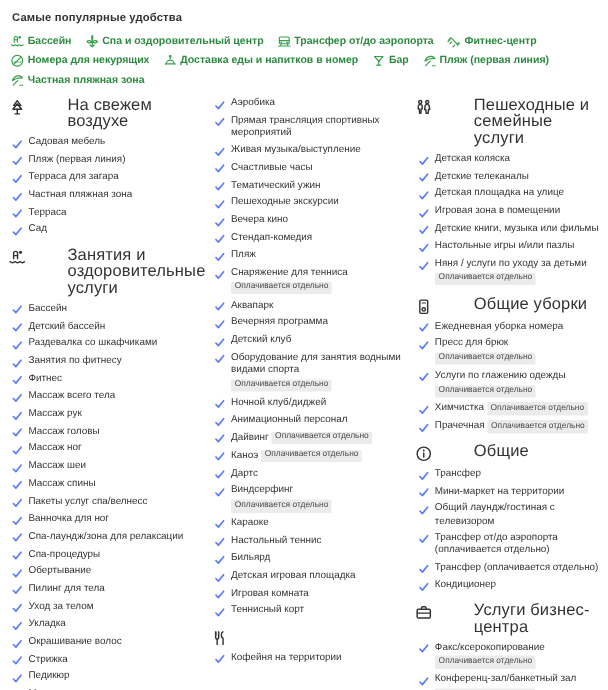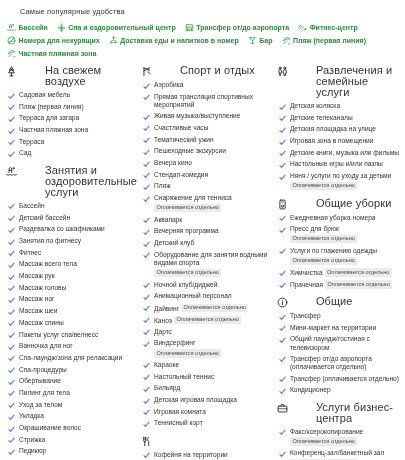--- a/index.html
+++ b/index.html
@@ -13,24 +13,24 @@
   #page {
     width: 405px; height: 460px;
     position: relative;
     padding: 6px 4px 0 6px;
     background: #fff;
   }
 
   
   .popular-title {
     font-size: 7.5px;
-    font-weight: normal;
+    font-weight: bold;
     color: #333333;
     letter-spacing: .1px;
-    margin: 1px 0 5px 14px;
+    margin: 1px 0 5px 2px;
   }
   .popular-list {
     display: flex;
     flex-wrap: wrap;
     align-items: flex-start;
     gap: 0px 9px;
     padding-left: 1px;
     margin-bottom: 5px;
   }
   .pop-item {
@@ -488,31 +488,20 @@
                   <path d="M1.6 6.3l2.8 3L10.4 2"></path>
                 </svg>
               </span>
               <span class="it-txt"><span>Маникюр</span></span>
             </li>
           </ul>
         </div>
       </div>
       <div class="col c2">
         <div class="group">
-          <div class="group-head">
-            <span class="group-ic">
-              <svg viewBox="0 0 16 16" width="100%" height="100%" fill="none" stroke="currentColor" stroke-width="1.4" stroke-linecap="round" stroke-linejoin="round">
-                <path d="M4.3 14V2.3"></path>
-                <path d="M4.3 3l6.8 1.7-6.8 2"></path>
-                <path d="M11.6 2.1v4.6"></path>
-                <path d="M9.8 8.8c1.8 0 3.1 1.2 3.1 2.8"></path>
-              </svg>
-            </span>
-            <span class="group-title">Спорт и отдых</span>
-          </div>
           <ul class="items">
             <li>
               <span class="chk">
                 <svg viewBox="0 0 12 12" width="100%" height="100%" fill="none" stroke="currentColor" stroke-width="1.9" stroke-linecap="round" stroke-linejoin="round">
                   <path d="M1.6 6.3l2.8 3L10.4 2"></path>
                 </svg>
               </span>
               <span class="it-txt"><span>Аэробика</span></span>
             </li>
             <li>
@@ -744,21 +733,21 @@
         <div class="group">
           <div class="group-head">
             <span class="group-ic">
               <svg viewBox="0 0 16 16" width="100%" height="100%" fill="none" stroke="currentColor" stroke-width="1.4" stroke-linecap="round" stroke-linejoin="round">
                 <circle cx="4.6" cy="3" r="1.5"></circle>
                 <path d="M4.6 5.2c-1.2 0-1.9.9-1.9 2v2.4h1l.3 4.2h1.2l.3-4.2h1V7.2c0-1.1-.7-2-1.9-2z"></path>
                 <circle cx="11.3" cy="3" r="1.5"></circle>
                 <path d="M11.3 5.2c-1.2 0-2 .8-2 1.9l-.5 3.1h1.2l.3 3.6h2l.3-3.6h1.2l-.5-3.1c0-1.1-.8-1.9-2-1.9z"></path>
               </svg>
             </span>
-            <span class="group-title">Развлечения и семейные услуги</span>
+            <span class="group-title">Пешеходные и семейные услуги</span>
           </div>
           <ul class="items">
             <li>
               <span class="chk">
                 <svg viewBox="0 0 12 12" width="100%" height="100%" fill="none" stroke="currentColor" stroke-width="1.9" stroke-linecap="round" stroke-linejoin="round">
                   <path d="M1.6 6.3l2.8 3L10.4 2"></path>
                 </svg>
               </span>
               <span class="it-txt"><span>Детская коляска</span></span>
             </li>

